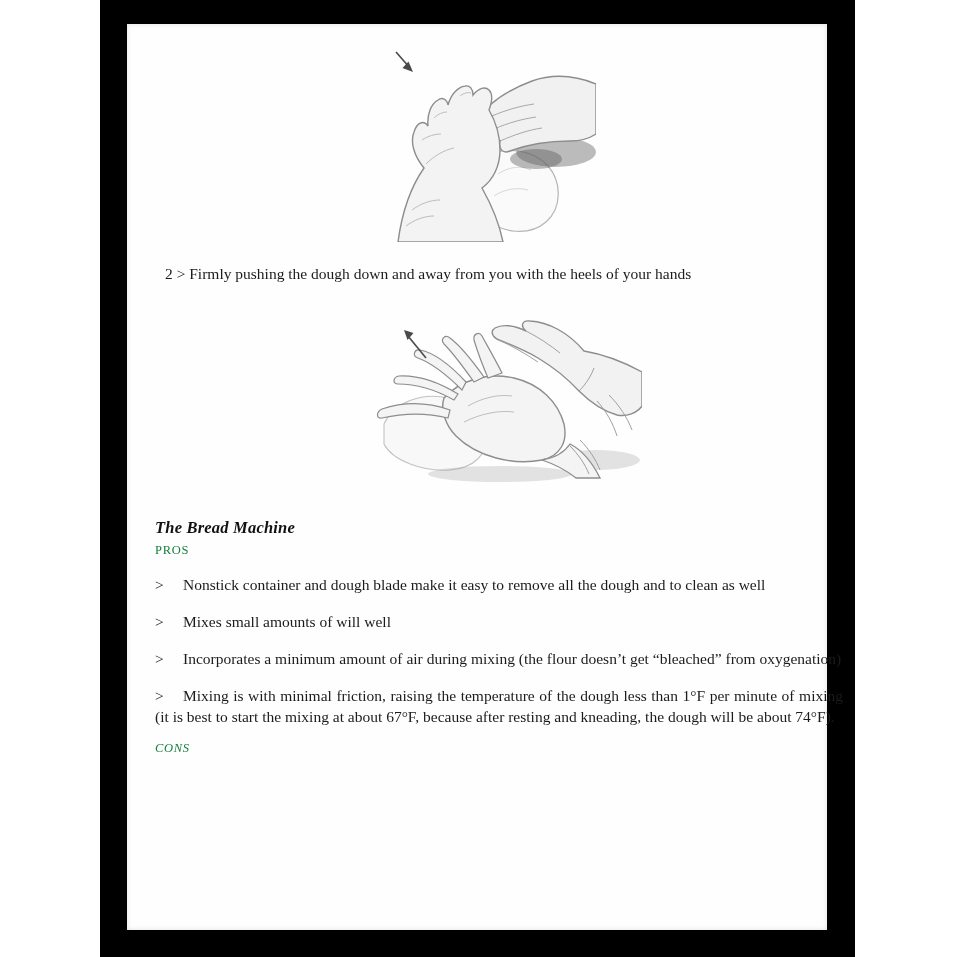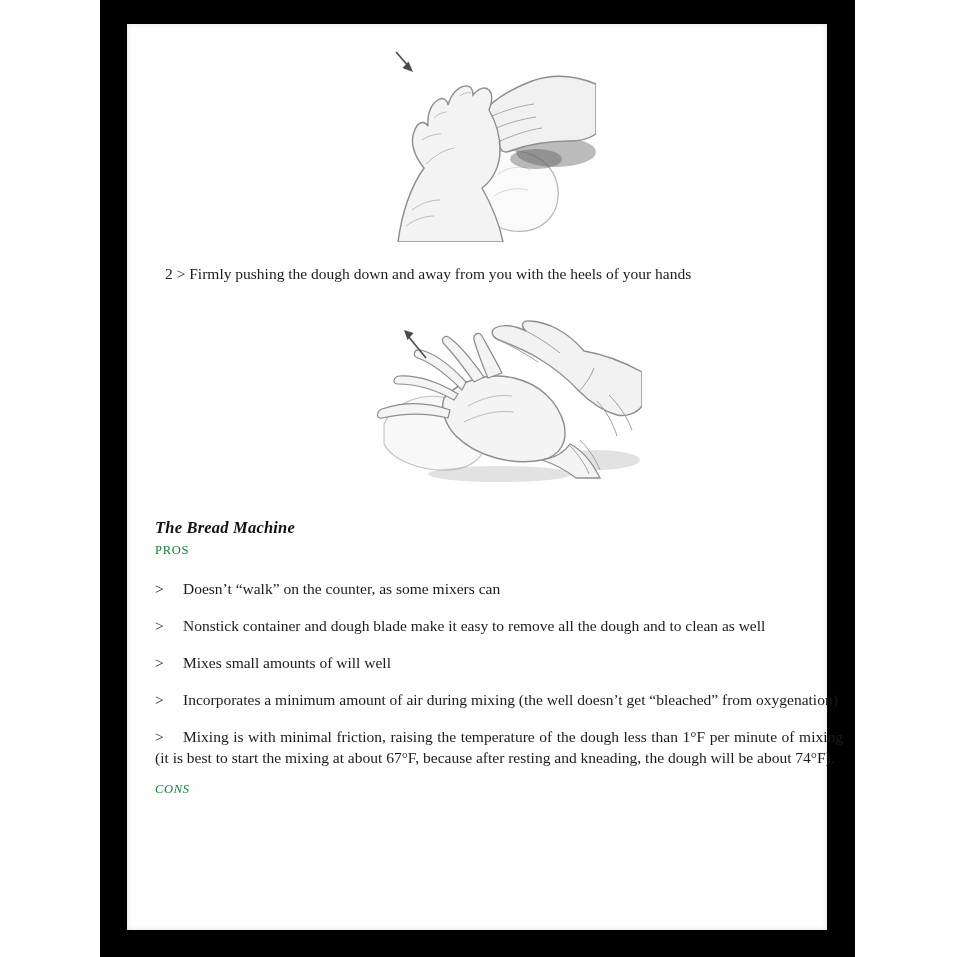--- a/index.html
+++ b/index.html
@@ -130,24 +130,23 @@
             <path d="M76 52 L58 30" fill="none" stroke="#4a4a4a" stroke-width="1.6"></path>
             <path d="M54 24 L63.5 27 L57.5 34 Z" fill="#4a4a4a"></path>
           </g>
         </svg>
       </div>
 
       <div class="textblock">
         <h1 class="title">The Bread Machine</h1>
         <div class="caps">PROS</div>
 
-        <p class="pro first"><span class="bullet">&gt;</span><span>Doesn’t “walk” on the counter, as some mixers can</span></p>
         <p class="pro"><span class="bullet">&gt;</span><span>Nonstick container and dough blade make it easy to remove all the dough and to clean as well</span></p>
         <p class="pro"><span class="bullet">&gt;</span><span>Mixes small amounts of will well</span></p>
-        <p class="pro"><span class="bullet">&gt;</span><span>Incorporates a minimum amount of air during mixing (the well doesn’t get “bleached” from oxygenation)</span></p>
+        <p class="pro"><span class="bullet">&gt;</span><span>Incorporates a minimum amount of air during mixing (the flour doesn’t get “bleached” from oxygenation)</span></p>
         <p class="pro"><span class="bullet">&gt;</span><span>Mixing is with minimal friction, raising the temperature of the dough less than 1°F per minute of mixing (it is best to start the mixing at about 67°F, because after resting and kneading, the dough will be about 74°F).</span></p>
 
         <div class="caps cons">CONS</div>
       </div>
 
     </div>
   </div>
 </div>
 
 </body></html>

